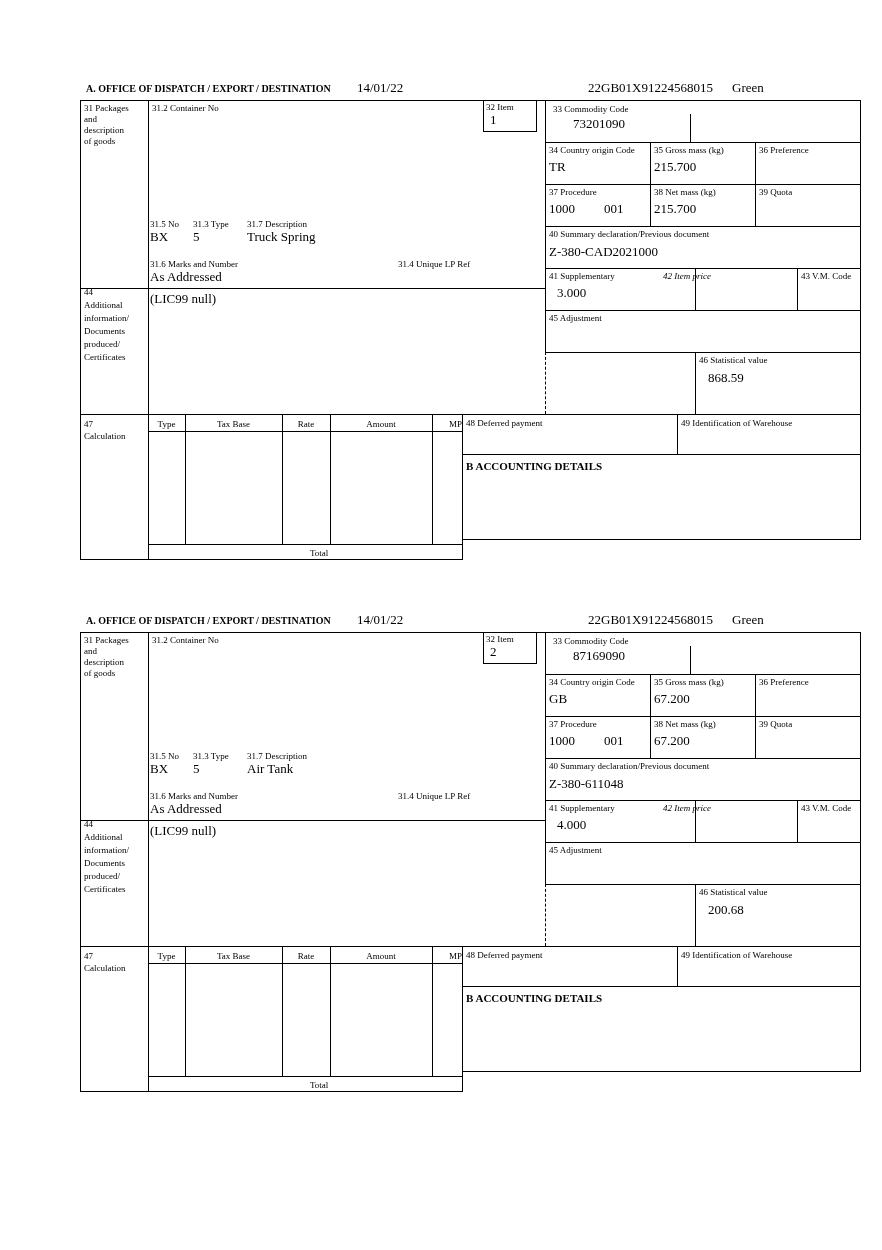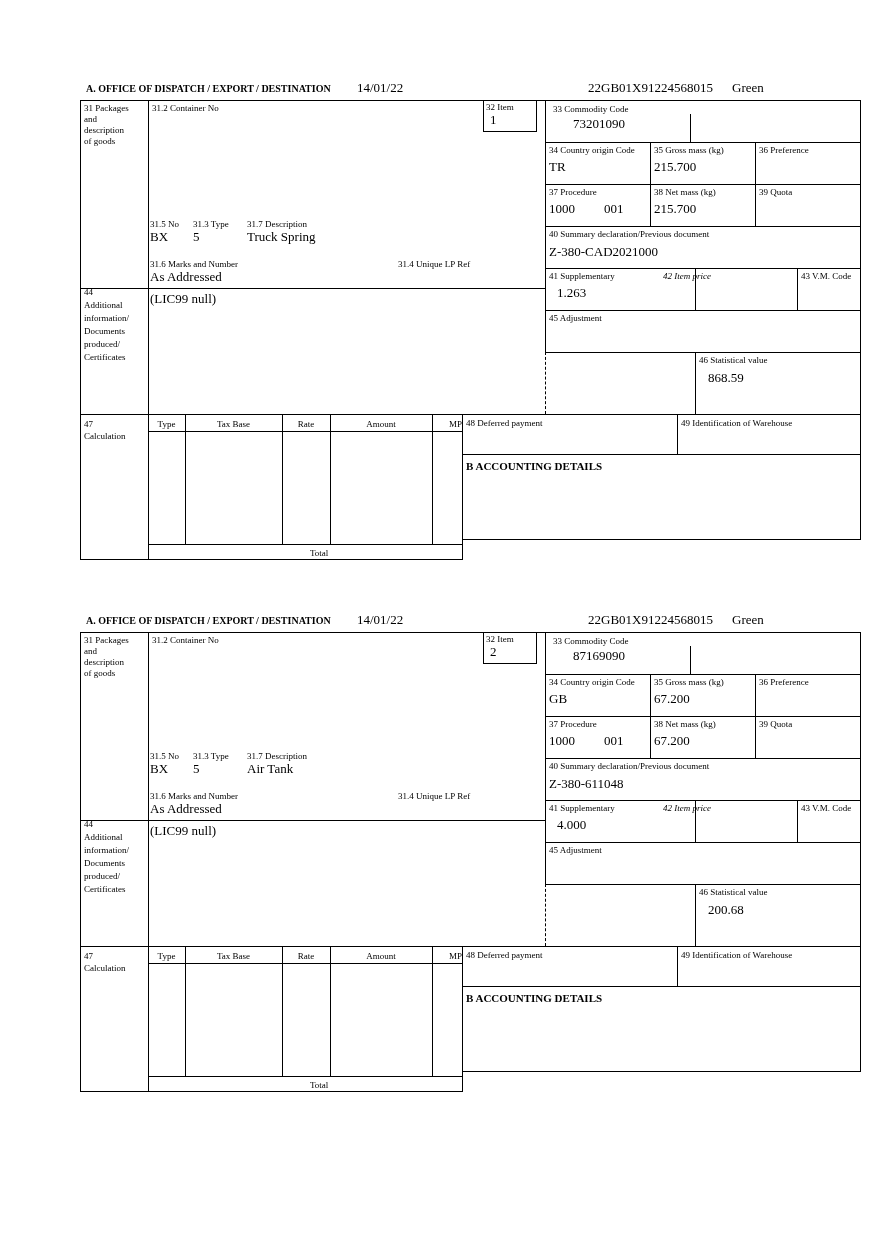--- a/index.html
+++ b/index.html
@@ -164,21 +164,21 @@
       <div class="a t-36 lbl">36 Preference</div>
       <div class="a t-37 lbl">37 Procedure</div>
       <div class="a t-37val val">1000</div>
       <div class="a t-37val2 val">001</div>
       <div class="a t-38 lbl">38 Net mass (kg)</div>
       <div class="a t-38val val">215.700</div>
       <div class="a t-39 lbl">39 Quota</div>
       <div class="a t-40 lbl">40 Summary declaration/Previous document</div>
       <div class="a t-40val val">Z-380-CAD2021000</div>
       <div class="a t-41 lbl">41 Supplementary</div>
-      <div class="a t-41val val">1.263</div>
+      <div class="a t-41val val">3.000</div>
       <div class="a t-42 lbl">42 Item price</div>
       <div class="a t-43 lbl">43 V.M. Code</div>
       <div class="a t-45 lbl">45 Adjustment</div>
       <div class="a t-46 lbl">46 Statistical value</div>
       <div class="a t-46val val">868.59</div>
       <div class="a t-315 lbl">31.5 No</div>
       <div class="a t-313 lbl">31.3 Type</div>
       <div class="a t-317 lbl">31.7 Description</div>
       <div class="a t-315val val">BX</div>
       <div class="a t-313val val">5</div>

